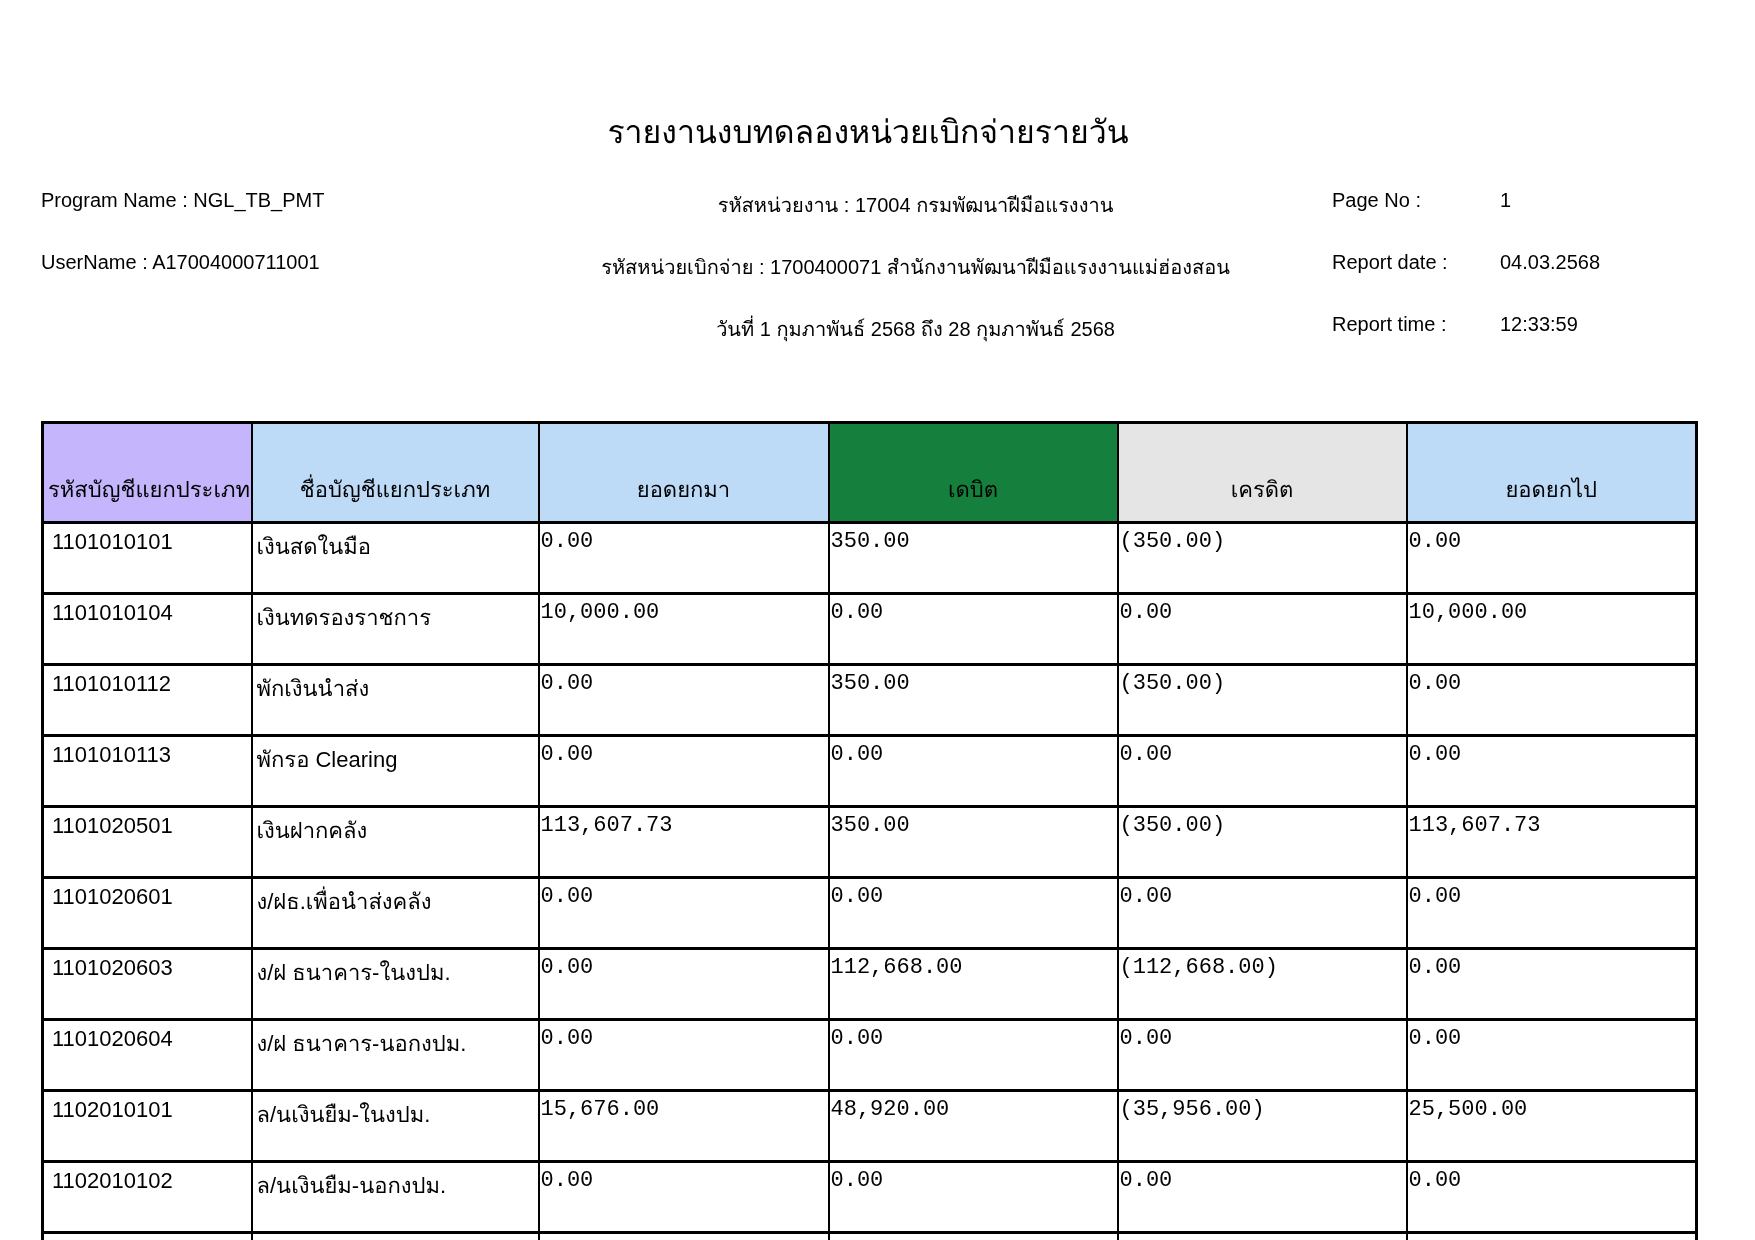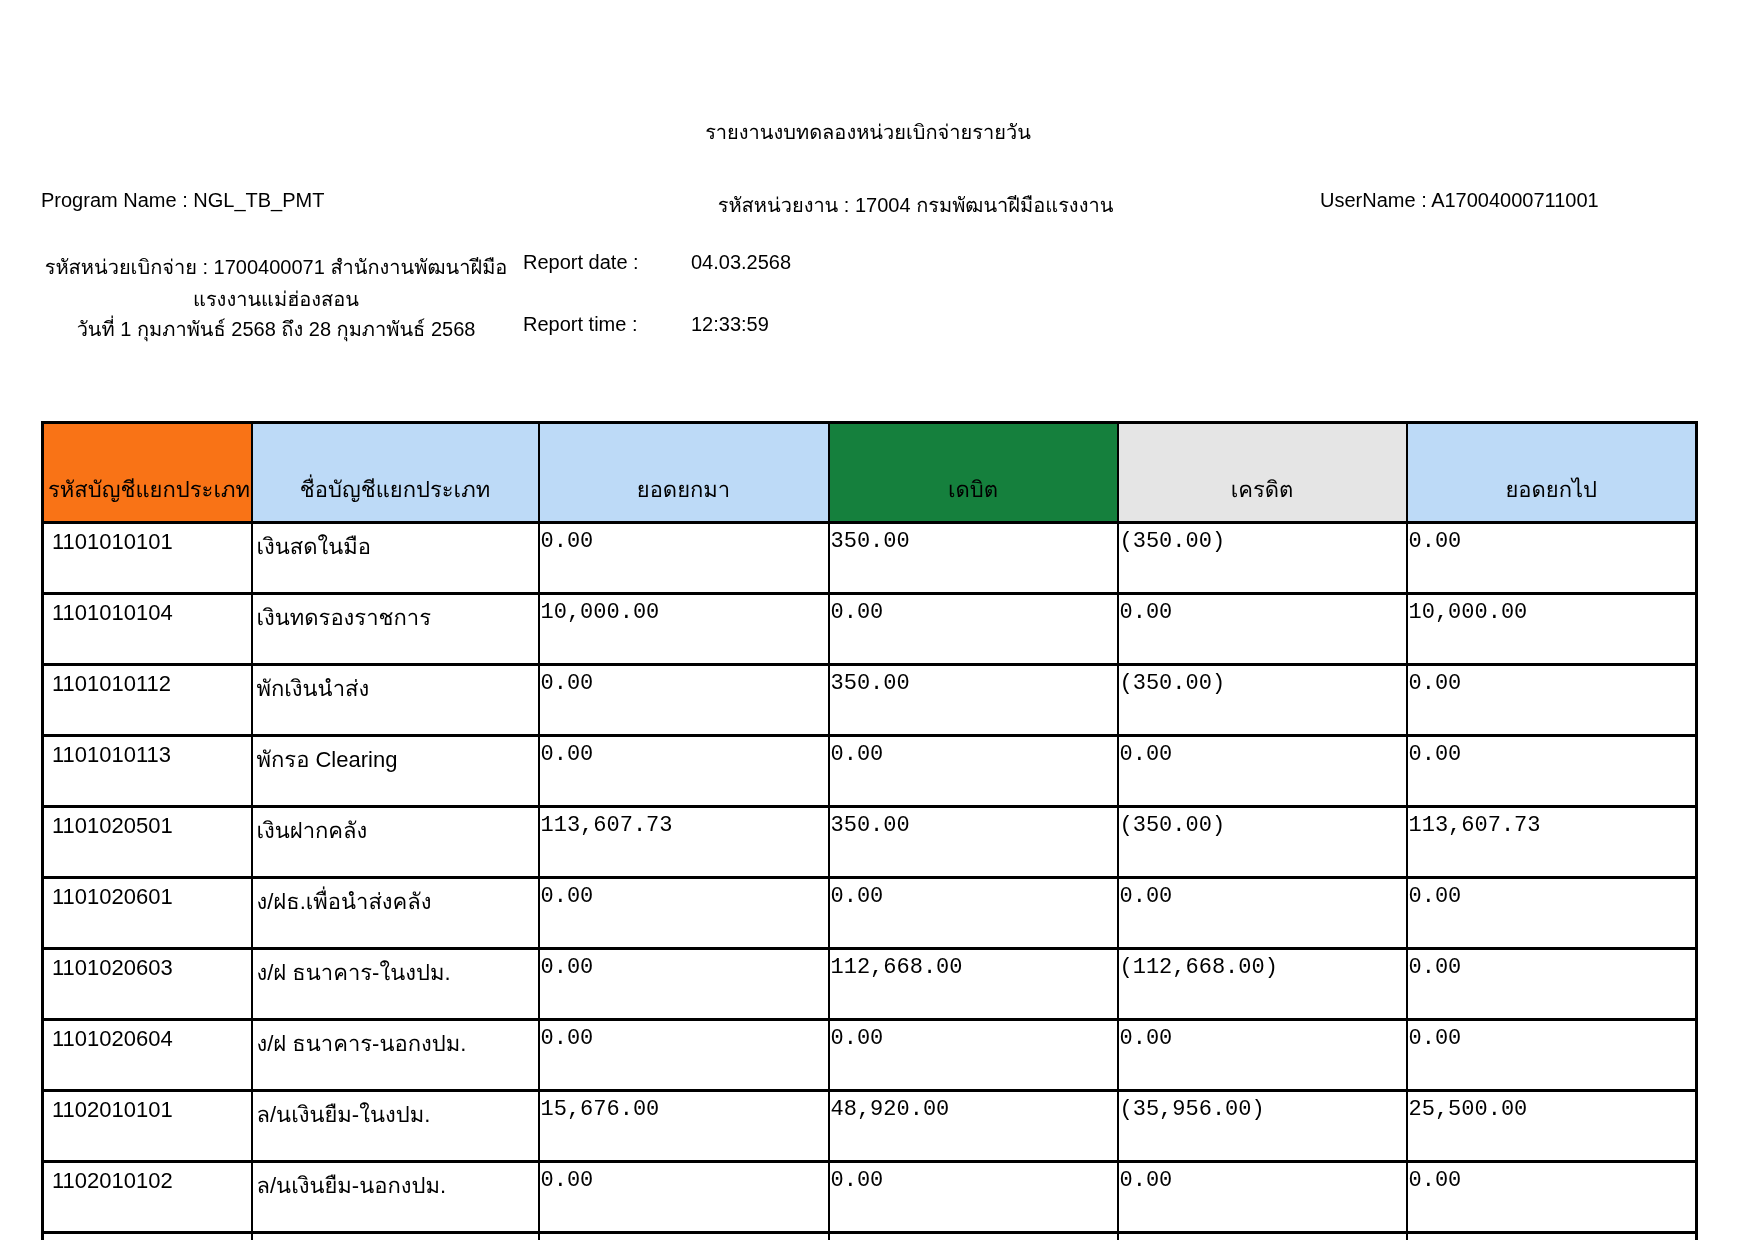--- a/index.html
+++ b/index.html
@@ -11,21 +11,21 @@
     color:#000;
     overflow:hidden;
   }
   .content{
     margin-left:41px;
     width:1654px;
     padding-top:115px;
   }
   .report-title{
     text-align:center;
-    font-size:20px;
+    font-size:32px;
     line-height:34px;
   }
   .hdr-grid{
     display:grid;
     grid-template-columns:470px 1fr 375px;
     margin-top:40px;
     font-size:20px;
   }
   .hdr-grid > div{height:62px;}
   .hdr-left{text-align:left;}
@@ -69,20 +69,23 @@
 
 <div class="page">
   <div class="content">
 
     <div class="report-title">รายงานงบทดลองหน่วยเบิกจ่ายรายวัน</div>
 
     <div class="hdr-grid">
 
       <div class="hdr-left">Program Name : NGL_TB_PMT</div>
       <div class="hdr-center">รหัสหน่วยงาน : 17004 กรมพัฒนาฝีมือแรงงาน</div>
+      <div class="hdr-right">
+        <span class="lbl">Page No :</span><span>1</span>
+      </div>
 
       <div class="hdr-left">UserName : A17004000711001</div>
       <div class="hdr-center">รหัสหน่วยเบิกจ่าย : 1700400071 สำนักงานพัฒนาฝีมือแรงงานแม่ฮ่องสอน</div>
       <div class="hdr-right">
         <span class="lbl">Report date :</span><span>04.03.2568</span>
       </div>
 
       <div class="hdr-left"></div>
       <div class="hdr-center">วันที่ 1 กุมภาพันธ์ 2568 ถึง 28 กุมภาพันธ์ 2568</div>
       <div class="hdr-right">
@@ -94,21 +97,21 @@
       <colgroup>
         <col style="width:209px">
         <col style="width:287px">
         <col style="width:290px">
         <col style="width:289px">
         <col style="width:289px">
         <col style="width:290px">
       </colgroup>
       <thead>
         <tr>
-          <th class="hdr-cell" style="background-color: #f97316;">รหัสบัญชีแยกประเภท</th>
+          <th class="hdr-cell" style="background-color: #c4b5fd;">รหัสบัญชีแยกประเภท</th>
           <th class="hdr-cell" style="background-color: rgb(189, 218, 247);">ชื่อบัญชีแยกประเภท</th>
           <th class="hdr-cell" style="background-color: rgb(189, 218, 247);">ยอดยกมา</th>
           <th class="hdr-cell" style="background-color: #15803d;">เดบิต</th>
           <th class="hdr-cell" style="background-color: #e5e5e5;">เครดิต</th>
           <th class="hdr-cell" style="background-color: rgb(189, 218, 247);">ยอดยกไป</th>
         </tr>
       </thead>
       <tbody>
 
           <tr>

